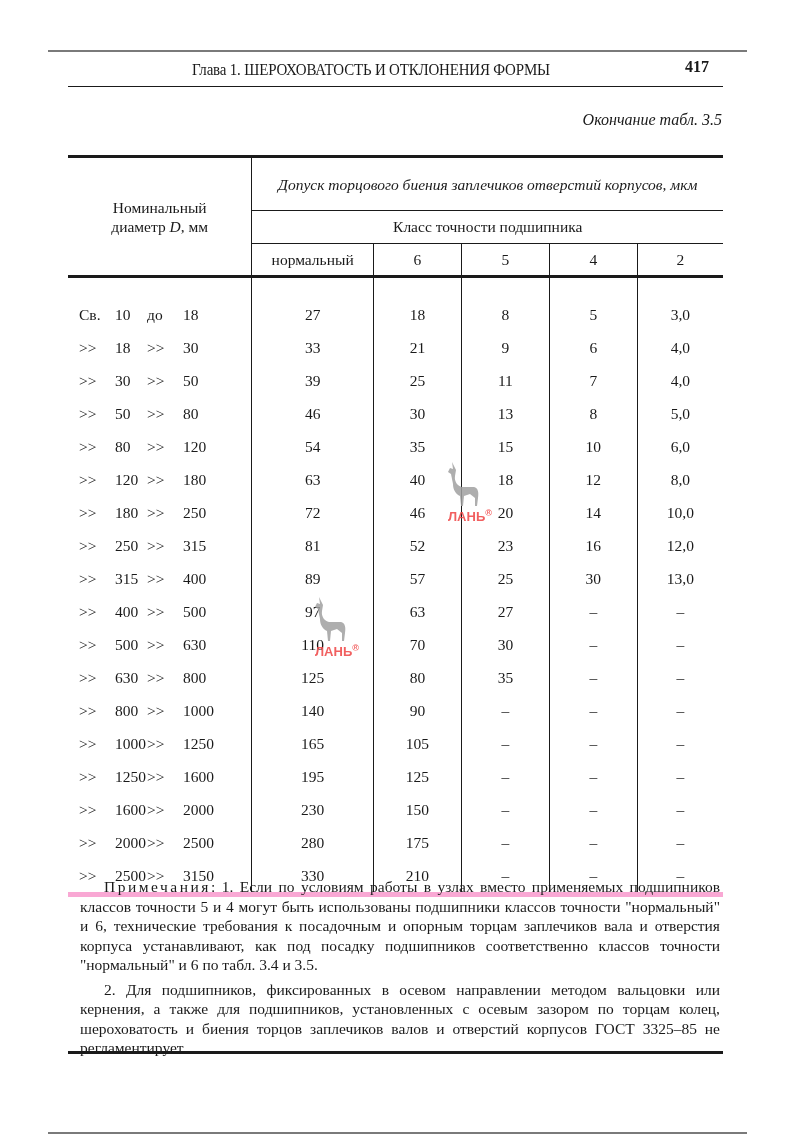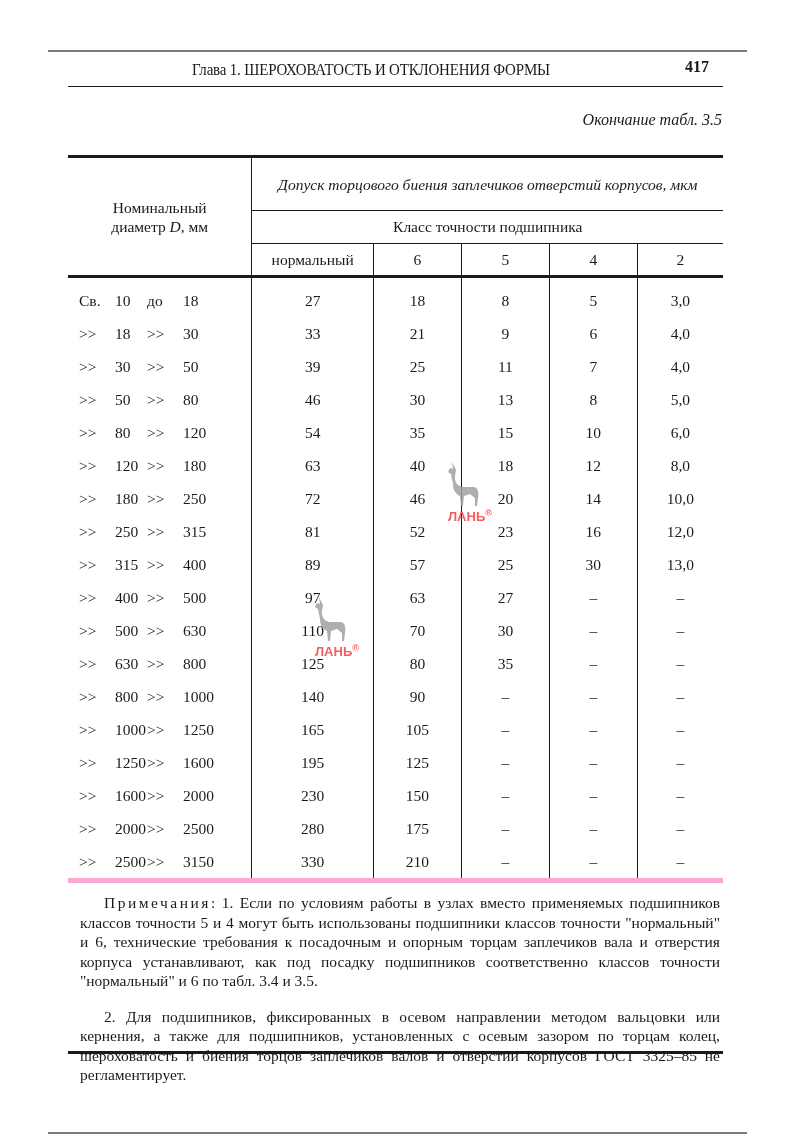--- a/index.html
+++ b/index.html
@@ -29,37 +29,37 @@
   table.main td, table.main th { padding: 0; font-weight: normal; }
   .hdr td { border-bottom: 1px solid #1a1a1a; text-align: center; }
   .vline { border-left: 1px solid #1a1a1a; }
   .hdr1 td { height: 52px; line-height: 19px; vertical-align: middle; padding-top: 2px; }
   .hdr2 td { height: 32px; }
   .hdr3 td { height: 31px; }
   .top-thick { border-top: 3px solid #1a1a1a; }
   .hdr-last td { border-bottom: 3px solid #1a1a1a; }
   .diam-head { text-align: center; line-height: 20px; border-bottom: 3px solid #1a1a1a !important; }
   tbody.data td { height: 33px; text-align: center; vertical-align: middle; }
-  tbody.data tr:first-child td { padding-top: 6px; }
+  tbody.data tr:first-child td { padding-top: 20px; }
   tbody.data tr:last-child td { border-bottom: 5px solid #f9a8d4; margin-top: 15px; }
   .range { text-align: left !important; white-space: pre; padding-left: 11px !important; }
   .range span { display: inline-block; }
   .r-pre { width: 36px; }
   .r-from { width: 32px; }
   .r-mid { width: 36px; }
   .c-norm { width: 121px; }
   .c-6 { width: 88px; }
   .c-5 { width: 88px; }
   .c-4 { width: 88px; }
   .c-2 { width: 86px; }
   .notes {
     position: absolute; left: 80px; width: 640px; top: 877px; font-size: 15.5px; line-height: 19.5px;
     text-align: justify;
   }
-  .notes p { margin: 16px 0 5px 0; text-indent: 24px; }
+  .notes p { margin: 0 0 5px 0; text-indent: 24px; }
   .spaced { letter-spacing: 2.5px; }
   .watermark {
     position: absolute; color: #ef4444; font-family: "Liberation Sans", sans-serif;
     font-weight: bold; font-size: 13px; pointer-events: none; opacity: 0.85;
   }
   .watermark svg { display: block; }
 </style>
 </head>
 <body>
 

